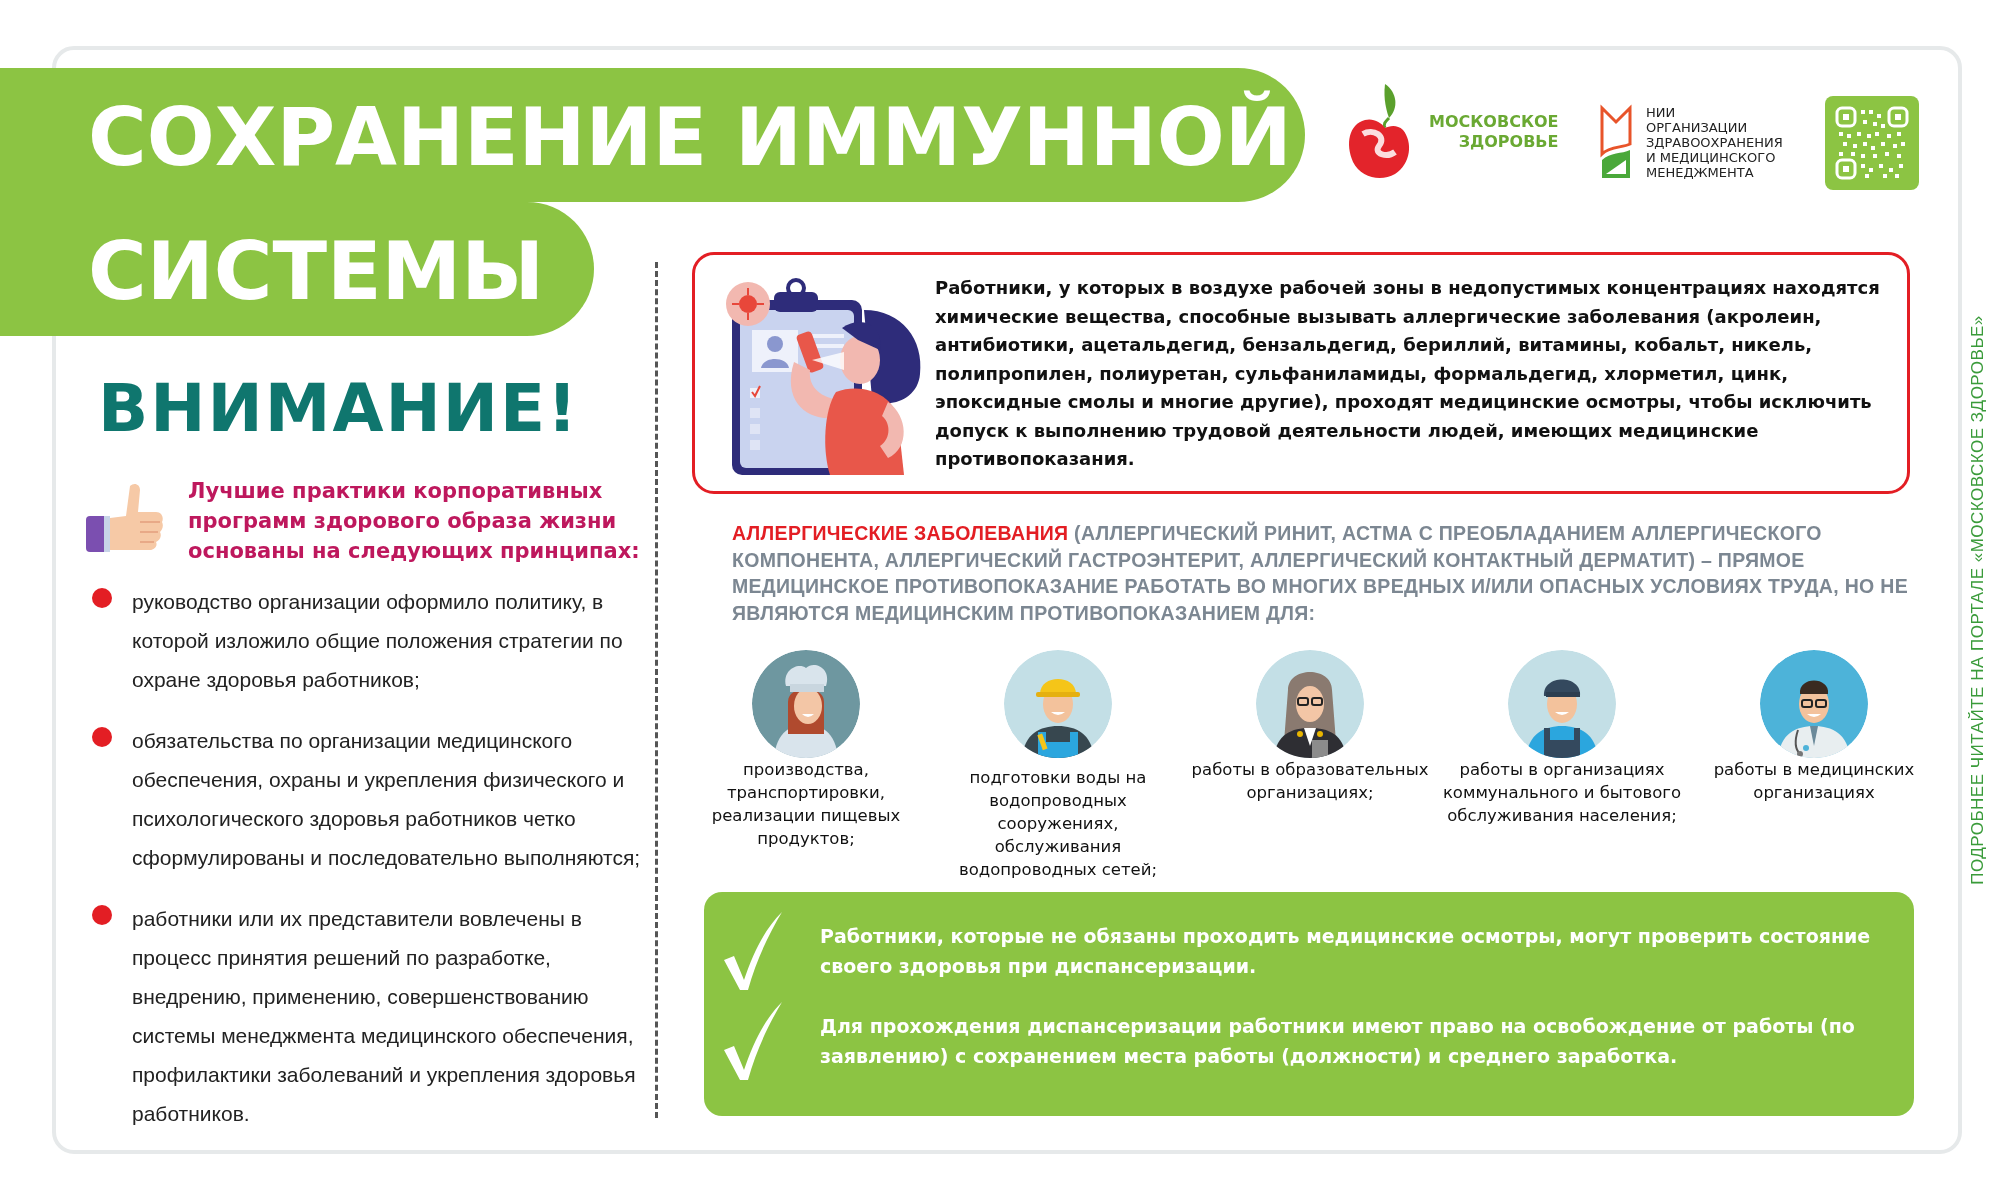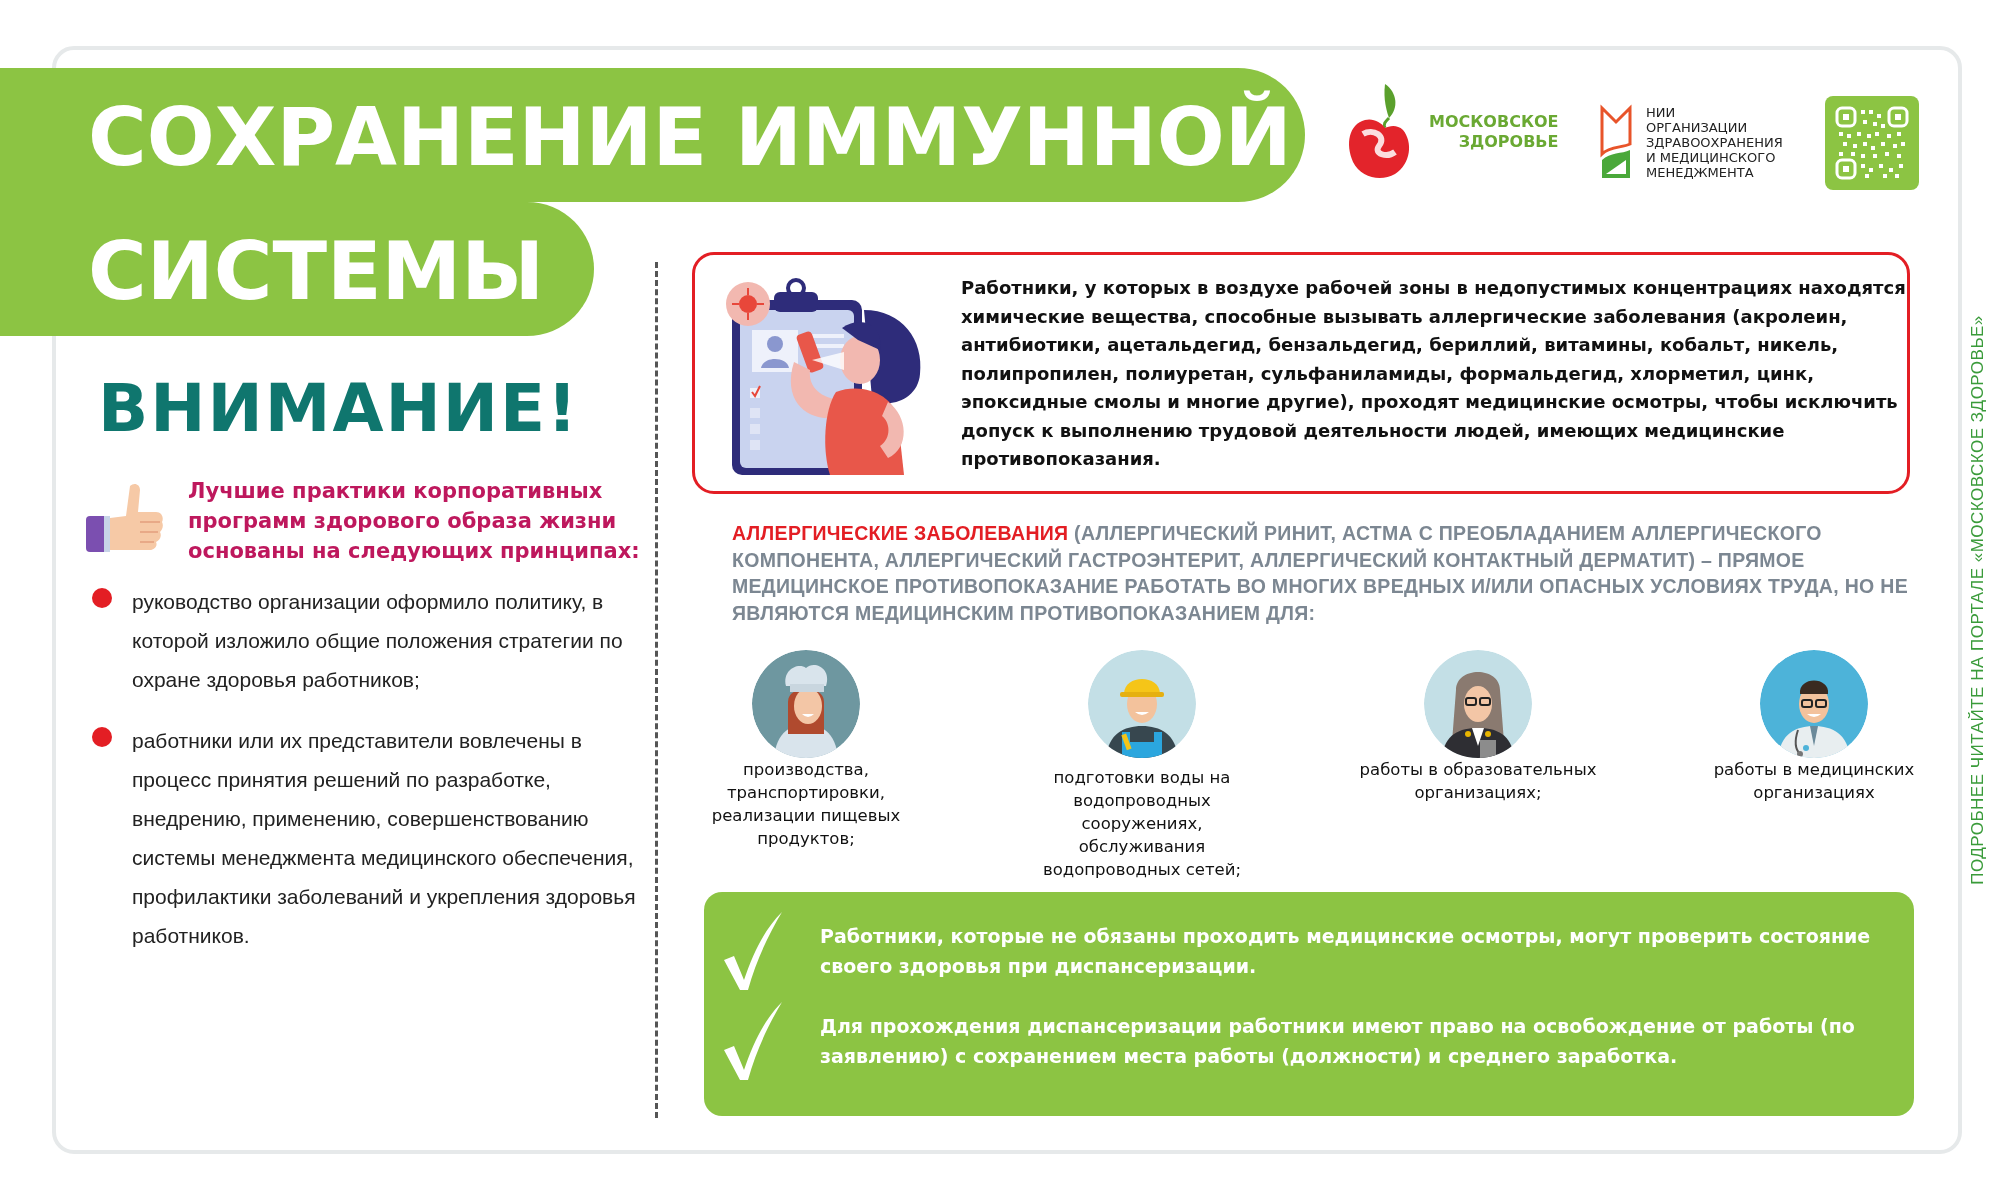--- a/index.html
+++ b/index.html
@@ -71,21 +71,21 @@
     border-left: 3px dashed #555;
   }
 
   
   .info-box {
     position: absolute; left: 692px; top: 252px; width: 1218px; height: 242px;
     border: 3px solid #e31e24; border-radius: 22px;
   }
   .illustration { position: absolute; left: 712px; top: 270px; width: 220px; height: 210px; }
   .info-text {
-    position: absolute; left: 961px; top: 274px; width: 960px;
+    position: absolute; left: 935px; top: 274px; width: 960px;
     font-weight: bold; font-size: 18px; line-height: 28.5px; color: #111;
     font-family: "DejaVu Sans", sans-serif;
   }
 
   .allergy {
     position: absolute; left: 732px; top: 520px; width: 1230px;
     font-size: 19.5px; line-height: 26.5px; font-weight: bold; color: #7c8792;
     text-transform: uppercase; letter-spacing: 0.3px;
   }
   .allergy .red { color: #e31e24; }
@@ -208,20 +208,24 @@
 
 <div class="practices-heading">Лучшие практики корпоративных программ здорового образа жизни основаны на следующих принципах:</div>
 
 <ul class="bullets">
   <li>
     <span class="dot"></span>
     <span>руководство организации оформило политику, в которой изложило общие положения стратегии по охране здоровья работников;</span>
   </li>
   <li>
     <span class="dot"></span>
+    <span>обязательства по организации медицинского обеспечения, охраны и укрепления физического и психологического здоровья работников четко сформулированы и последовательно выполняются;</span>
+  </li>
+  <li>
+    <span class="dot"></span>
     <span>работники или их представители вовлечены в процесс принятия решений по разработке, внедрению, применению, совершенствованию системы менеджмента медицинского обеспечения, профилактики заболеваний и укрепления здоровья работников.</span>
   </li>
 </ul>
 
 <div class="divider"></div>
 
 <div class="info-box"></div>
 <svg class="illustration" viewBox="0 0 220 210">
   <rect x="20" y="30" width="130" height="175" rx="10" fill="#2e2c7a"></rect>
   <rect x="28" y="40" width="114" height="158" rx="6" fill="#c9d3ef"></rect>
@@ -303,20 +307,34 @@
         <circle cx="44" cy="84" r="3" fill="#e8b500"></circle>
           <circle cx="64" cy="84" r="3" fill="#e8b500"></circle>
         <rect x="56" y="90" width="16" height="18" fill="#8c8c8c"></rect>
       </svg>
     </div>
     <div class="caption">работы в образовательных организациях;</div>
   </div>
   <div class="job">
     <div class="avatar">
       <svg viewBox="0 0 108 108">
+        <circle cx="54" cy="54" r="54" fill="#c3dfe6"></circle>
+        <path d="M18 108 C20 84 36 76 54 76 C72 76 88 84 90 108 Z" fill="#2ba6de"></path>
+        <path d="M36 108 L36 78 L42 78 L42 90 L66 90 L66 78 L72 78 L72 108 Z" fill="#34495e"></path>
+        <ellipse cx="54" cy="54" rx="15" ry="19" fill="#f3c29c"></ellipse>
+        <path d="M47 62 Q54 68 61 62" fill="#fff"></path>
+        <path d="M36 46 C34 24 74 24 72 46 Z" fill="#34495e"></path>
+        <rect x="38" y="42" width="34" height="5" fill="#2c3e50"></rect>
+      </svg>
+    </div>
+    <div class="caption">работы в организациях коммунального и бытового обслуживания населения;</div>
+  </div>
+  <div class="job">
+    <div class="avatar">
+      <svg viewBox="0 0 108 108">
         <circle cx="54" cy="54" r="54" fill="#4db3d9"></circle>
         <path d="M18 108 C20 84 36 76 54 76 C72 76 88 84 90 108 Z" fill="#e8eef0"></path>
         <path d="M50 76 L54 96 L58 76 Z" fill="#6b8a9a"></path>
         <ellipse cx="54" cy="54" rx="15" ry="19" fill="#f3c29c"></ellipse>
         <path d="M40 44 C38 26 70 26 68 44 Z" fill="#3a2a20"></path>
         <rect x="42" y="50" width="10" height="7" rx="2" fill="none" stroke="#222" stroke-width="2"></rect>
         <rect x="56" y="50" width="10" height="7" rx="2" fill="none" stroke="#222" stroke-width="2"></rect>
         <path d="M47 64 Q54 70 61 64" fill="#fff"></path>
         <path d="M38 80 C34 92 36 100 40 104" stroke="#555" stroke-width="2" fill="none"></path>
         <circle cx="40" cy="104" r="3" fill="#777"></circle>

